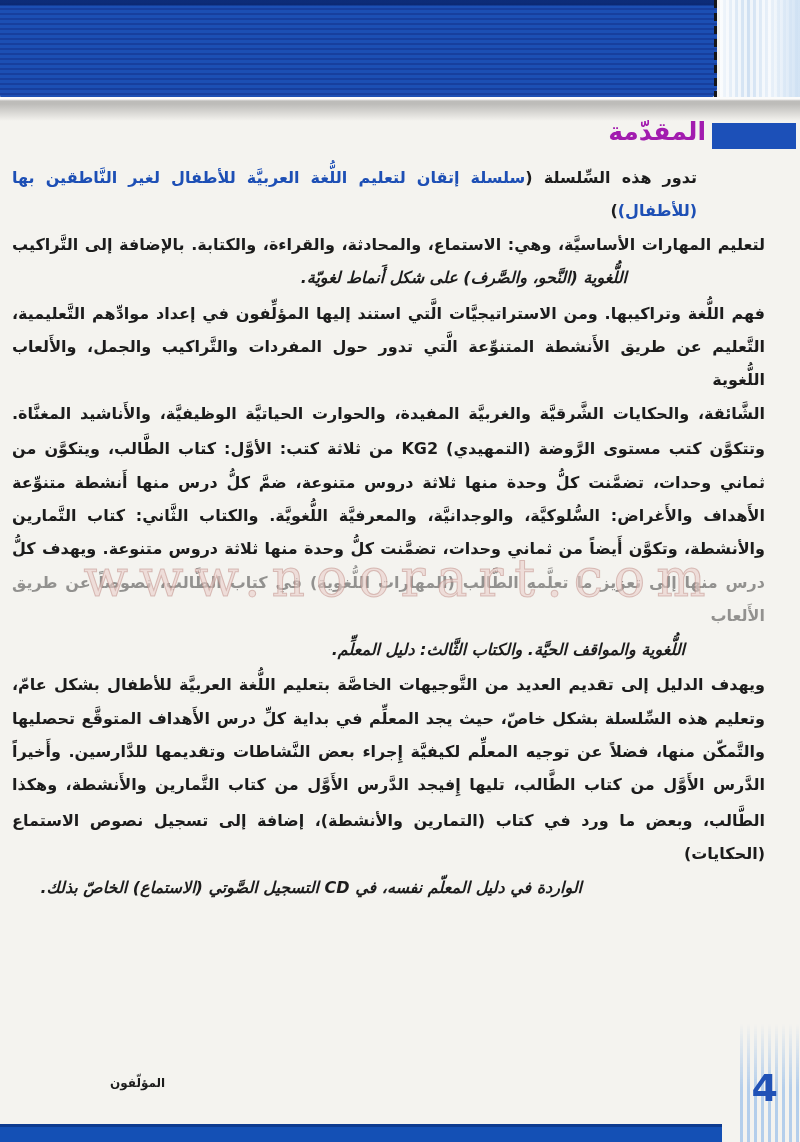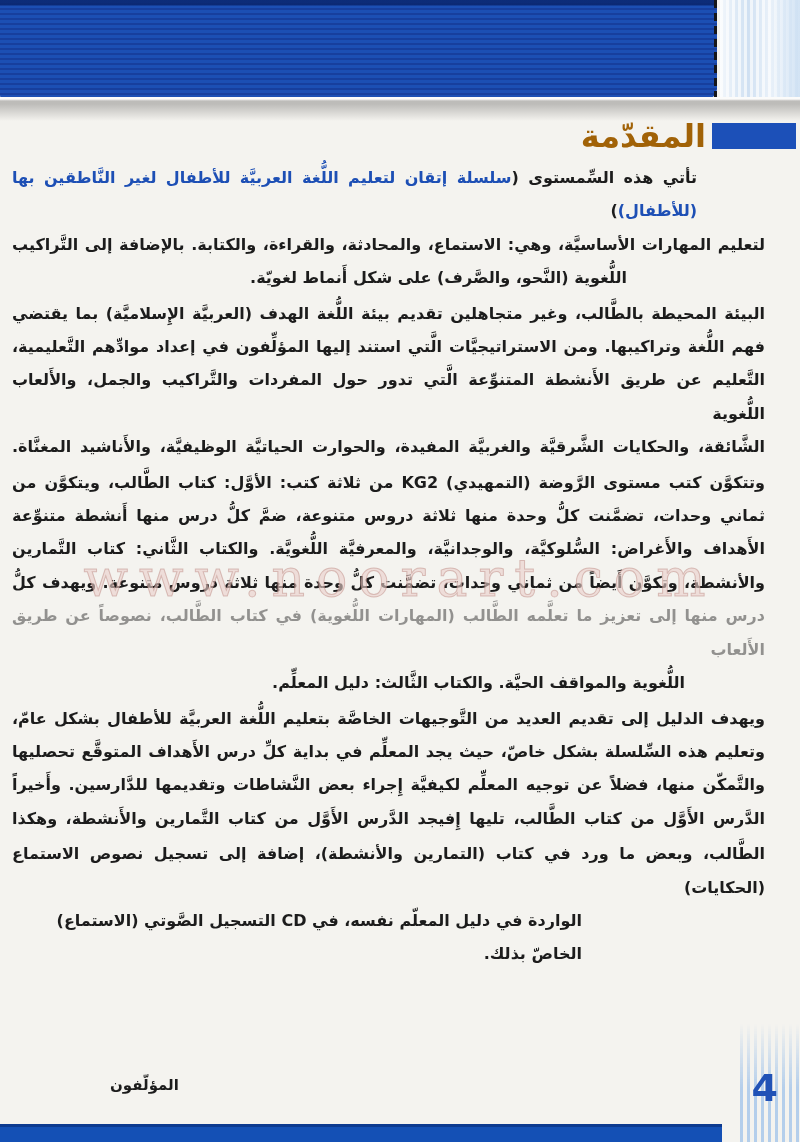--- a/index.html
+++ b/index.html
@@ -35,53 +35,53 @@
   }
 
   
   .title-bar{
     position:absolute;right:4px;top:123px;width:84px;height:26px;
     background:#1c50b8;
   }
   .page-title{
     position:absolute;right:94px;top:117px;
     direction:rtl;
-    color:#a16207;font-size:32px;font-weight:bold;
+    color:#a21caf;font-size:25px;font-weight:bold;
   }
 
   
   .body-text{
     position:absolute;top:161px;right:35px;left:12px;
     direction:rtl;
     color:#1c1c1c;
     font-size:16px;font-weight:bold;
     line-height:33.4px;
   }
   .para{margin:0 0 2px 0;}
   .line{min-height:33.4px;}
   .line.just{text-align:justify;text-align-last:justify;}
-  .line.endline{text-align:right;}
+  .line.endline{text-align:right;font-style:italic;}
   .line.faded{opacity:.45;filter:blur(.3px);}
 
   
   .watermark{
     position:absolute;left:-6px;right:-6px;top:548px;
     text-align:center;white-space:nowrap;
     font-family:"DejaVu Serif", serif;
     font-size:52px;letter-spacing:11px;
     color:rgba(233,206,201,.6);
     -webkit-text-stroke:1px rgba(184,128,122,.45);
     pointer-events:none;z-index:5;
   }
 
   
   .footer-signature{
     position:absolute;left:110px;top:1076px;
     direction:rtl;color:#1c1c1c;
-    font-size:15px;font-weight:bold;
+    font-size:12px;font-weight:bold;
   }
   .page-number{
     position:absolute;right:22px;top:1066px;
     color:#2152b6;font-size:38px;font-weight:bold;
     z-index:6;
   }
   .bottom-band{
     position:absolute;left:0;bottom:0;width:722px;height:18px;
     background:linear-gradient(180deg,#0d3a8f 0 3px,#1450b5 3px 100%);
   }
@@ -100,26 +100,25 @@
   <div class="top-banner"></div>
   <div class="banner-dashes"></div>
   <div class="edge-stripes-top"></div>
   <div class="banner-shadow"></div>
 
   <div class="title-bar"></div>
   <div class="page-title">المقدّمة</div>
 
   <div class="body-text">
       <div class="para">
-        <div class="line just" style="padding-right: 68px;"><span>تأتي هذه السِّمستوى (</span><span style="color: rgb(29, 79, 181);">سلسلة إتقان لتعليم اللُّغة العربيَّة للأطفال لغير النَّاطقين بها (للأطفال)</span><span>)</span></div>
+        <div class="line just" style="padding-right: 68px;"><span>تدور هذه السِّلسلة (</span><span style="color: rgb(29, 79, 181);">سلسلة إتقان لتعليم اللُّغة العربيَّة للأطفال لغير النَّاطقين بها (للأطفال)</span><span>)</span></div>
         <div class="line just"><span>لتعليم المهارات الأساسيَّة، وهي: الاستماع، والمحادثة، والقراءة، والكتابة. بالإضافة إلى التَّراكيب</span></div>
         <div class="line endline" style="margin-right: 138px;"><span>اللُّغوية (النَّحو، والصَّرف) على شكل أَنماط لغويّة.</span></div>
       </div>
       <div class="para">
-        <div class="line just"><span>البيئة المحيطة بالطَّالب، وغير متجاهلين تقديم بيئة اللُّغة الهدف (العربيَّة الإِسلاميَّة) بما يقتضي</span></div>
         <div class="line just"><span>فهم اللُّغة وتراكيبها. ومن الاستراتيجيَّات الَّتي استند إليها المؤلِّفون في إعداد موادِّهم التَّعليمية،</span></div>
         <div class="line just"><span>التَّعليم عن طريق الأَنشطة المتنوِّعة الَّتي تدور حول المفردات والتَّراكيب والجمل، والأَلعاب اللُّغوية</span></div>
         <div class="line just"><span>الشَّائقة، والحكايات الشَّرقيَّة والغربيَّة المفيدة، والحوارت الحياتيَّة الوظيفيَّة، والأَناشيد المغنَّاة.</span></div>
       </div>
       <div class="para">
         <div class="line just"><span>وتتكوَّن كتب مستوى الرَّوضة (التمهيدي) KG2 من ثلاثة كتب: الأوَّل: كتاب الطَّالب، ويتكوَّن من</span></div>
         <div class="line just"><span>ثماني وحدات، تضمَّنت كلُّ وحدة منها ثلاثة دروس متنوعة، ضمَّ كلُّ درس منها أَنشطة متنوِّعة</span></div>
         <div class="line just"><span>الأَهداف والأَغراض: السُّلوكيَّة، والوجدانيَّة، والمعرفيَّة اللُّغويَّة. والكتاب الثَّاني: كتاب التَّمارين</span></div>
         <div class="line just"><span>والأنشطة، وتكوَّن أَيضاً من ثماني وحدات، تضمَّنت كلُّ وحدة منها ثلاثة دروس متنوعة. ويهدف كلُّ</span></div>
         <div class="line just faded"><span>درس منها إلى تعزيز ما تعلَّمه الطَّالب (المهارات اللُّغوية) في كتاب الطَّالب، نصوصاً عن طريق الأَلعاب</span></div>

